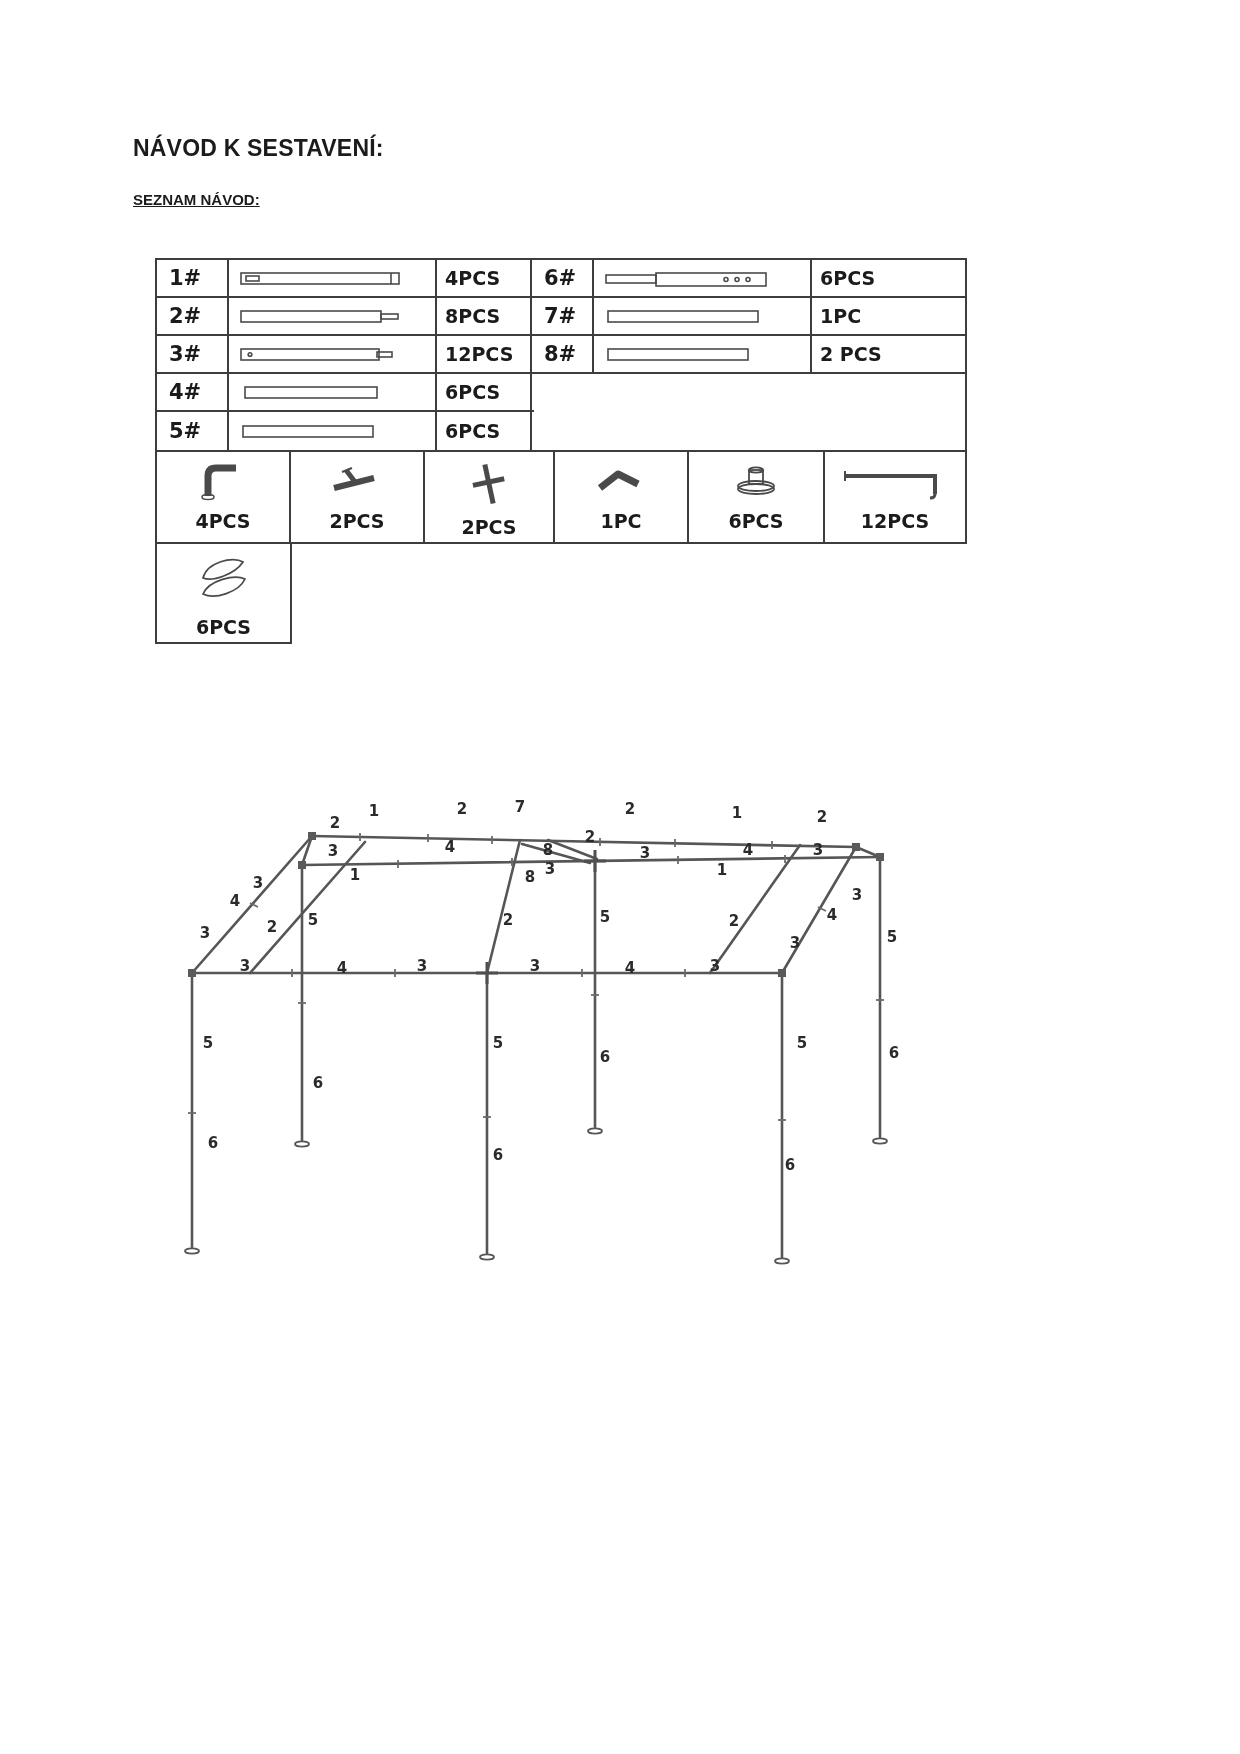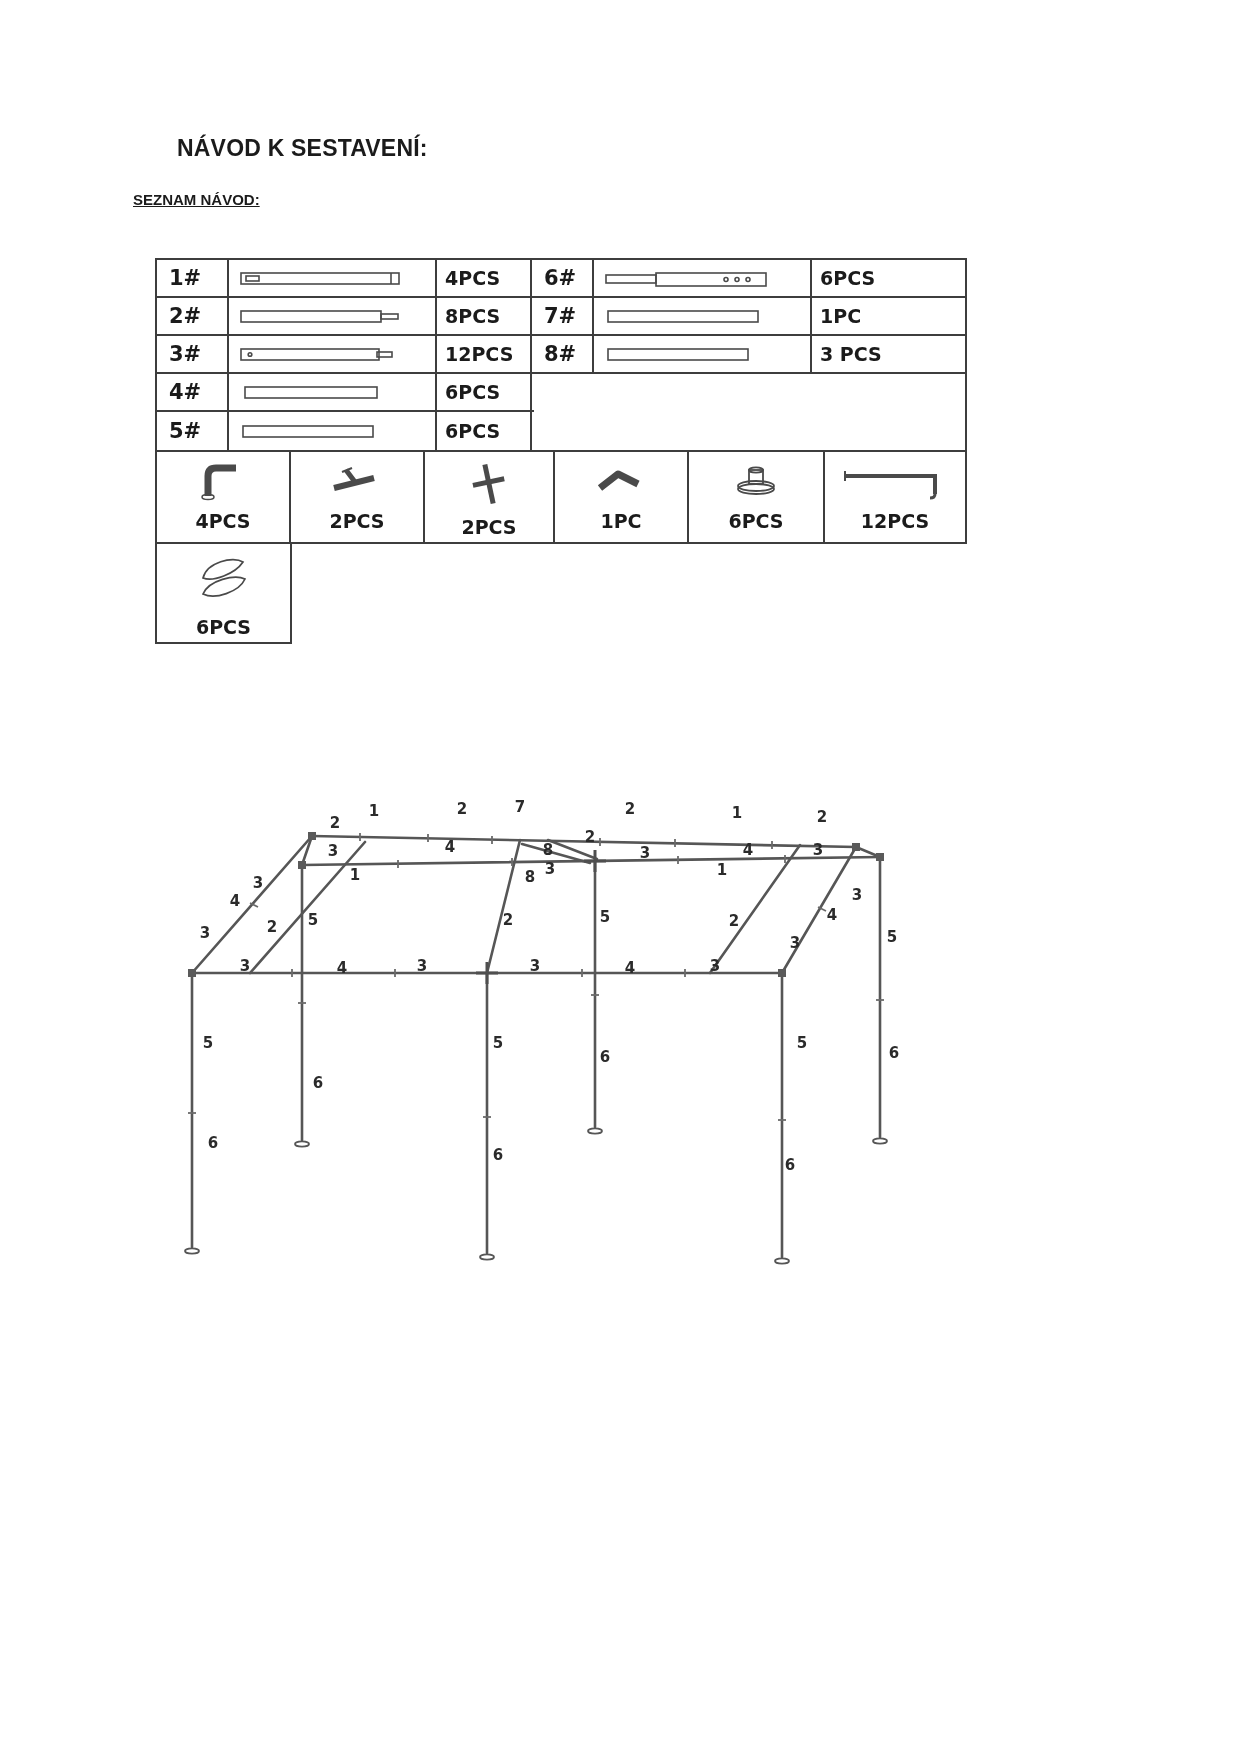--- a/index.html
+++ b/index.html
@@ -7,21 +7,21 @@
   body {
     width:1240px; height:1754px; position:relative;
     font-family:"DejaVu Sans","Liberation Sans",sans-serif;
     color:#1b1b1b;
   }
   .page { position:absolute; inset:0; }
 
   .title {
     position:absolute; left:133px; top:135px;
     font-family:"Liberation Sans",sans-serif;
-    font-size:23px; font-weight:bold; letter-spacing:.2px;margin-left:44px;
+    font-size:23px; font-weight:bold; letter-spacing:.2px;
   }
   .subtitle {
     position:absolute; left:133px; top:191px;
     font-family:"Liberation Sans",sans-serif;
     font-size:15px; font-weight:bold; text-decoration:underline;
   }
 
   
   .ptable {
     position:absolute; left:155px; top:258px; width:812px;
@@ -168,21 +168,21 @@
         </div>
         <div class="prow">
           <div class="cell c-id-r">8#</div>
           <div class="cell c-draw-r">
             <svg width="210" height="30" viewBox="0 0 210 30">
                 <g stroke="#4a4a4a" stroke-width="1.6" fill="none">
               <rect x="10" y="10" width="140" height="11"></rect>
             </g>
               </svg>
           </div>
-          <div class="cell c-qty-r">3 PCS</div>
+          <div class="cell c-qty-r">2 PCS</div>
         </div>
         <div class="pfiller"></div>
       </div>
     </div>
 
     <div class="pconn">
       <div class="ccell" style="width:134px;">
         <span>
           <svg width="70" height="46" viewBox="0 0 70 46">
             <path d="M20,38 L20,18 Q20,10 28,10 L48,10" stroke="#4a4a4a" stroke-width="7" fill="none" stroke-linejoin="round"></path>

